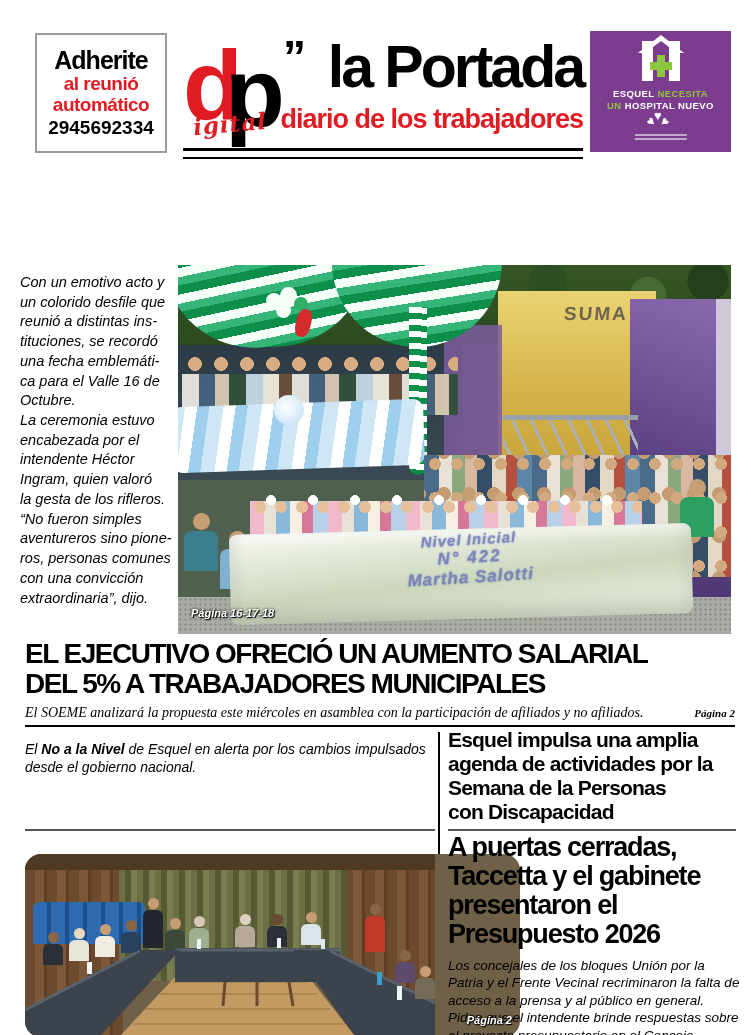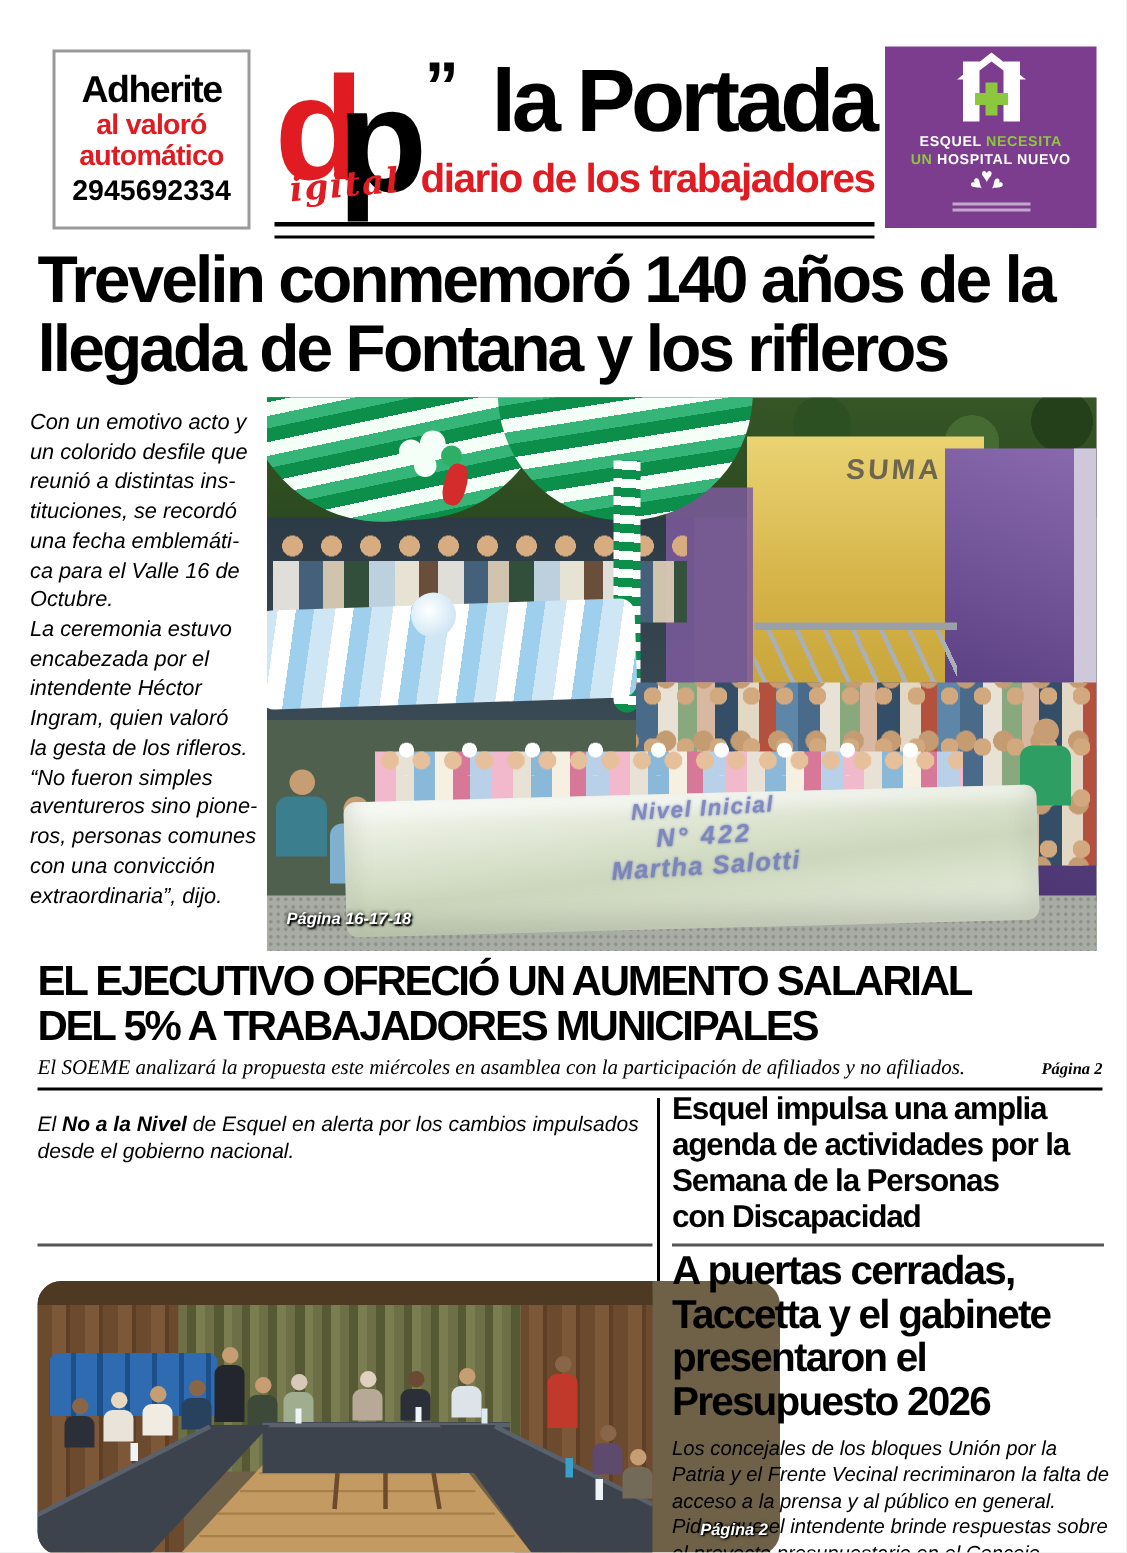--- a/index.html
+++ b/index.html
@@ -155,21 +155,21 @@
   .budget-head{font-size:27px;font-weight:900;letter-spacing:-1.2px;line-height:1.08;}
   .budget-body{font-size:13.5px;font-style:italic;margin-top:7px;line-height:1.3;}
 </style>
 </head>
 <body>
 
 <div class="page">
 
   <div class="abs adherite">
     <div class="adh1">Adherite</div>
-    <div class="adh2">al valoró</div>
+    <div class="adh2">al reunió</div>
     <div class="adh2">automático</div>
     <div class="adh-phone">2945692334</div>
   </div>
 
 
   <div class="abs logo-area">
     <span class="lg-d">d</span>
     <span class="lg-p">p</span>
     <span class="lg-quote">”</span>
     <span class="lg-digital">igital</span>
@@ -194,22 +194,20 @@
     </div>
     <div class="clover">
       <span style="left:57px;top:1px;transform:rotate(-50deg);">♥</span>
       <span style="left:71px;top:1px;transform:rotate(50deg);">♥</span>
       <span style="left:64px;top:-5px;">♥</span>
     </div>
     <div class="fineprint"></div>
     <div class="fineprint"></div>
   </div>
 
-  <div class="abs lead-head pre">Trevelin conmemoró 140 años de la
-llegada de Fontana y los rifleros</div>
 
   <div class="abs lead-intro">
     <p class="pre">Con un emotivo acto y
 un colorido desfile que
 reunió a distintas ins-
 tituciones, se recordó
 una fecha emblemáti-
 ca para el Valle 16 de
 Octubre.</p>
     <p class="pre">La ceremonia estuvo

